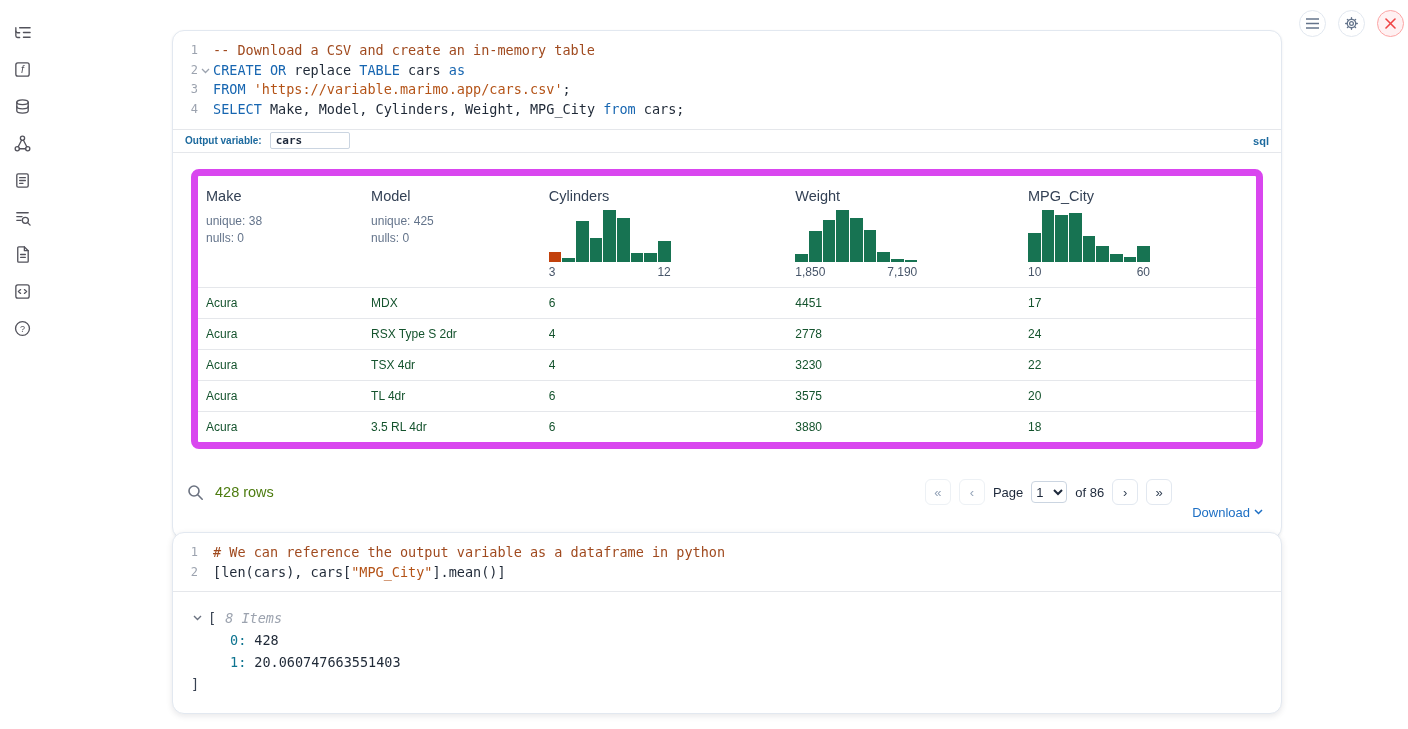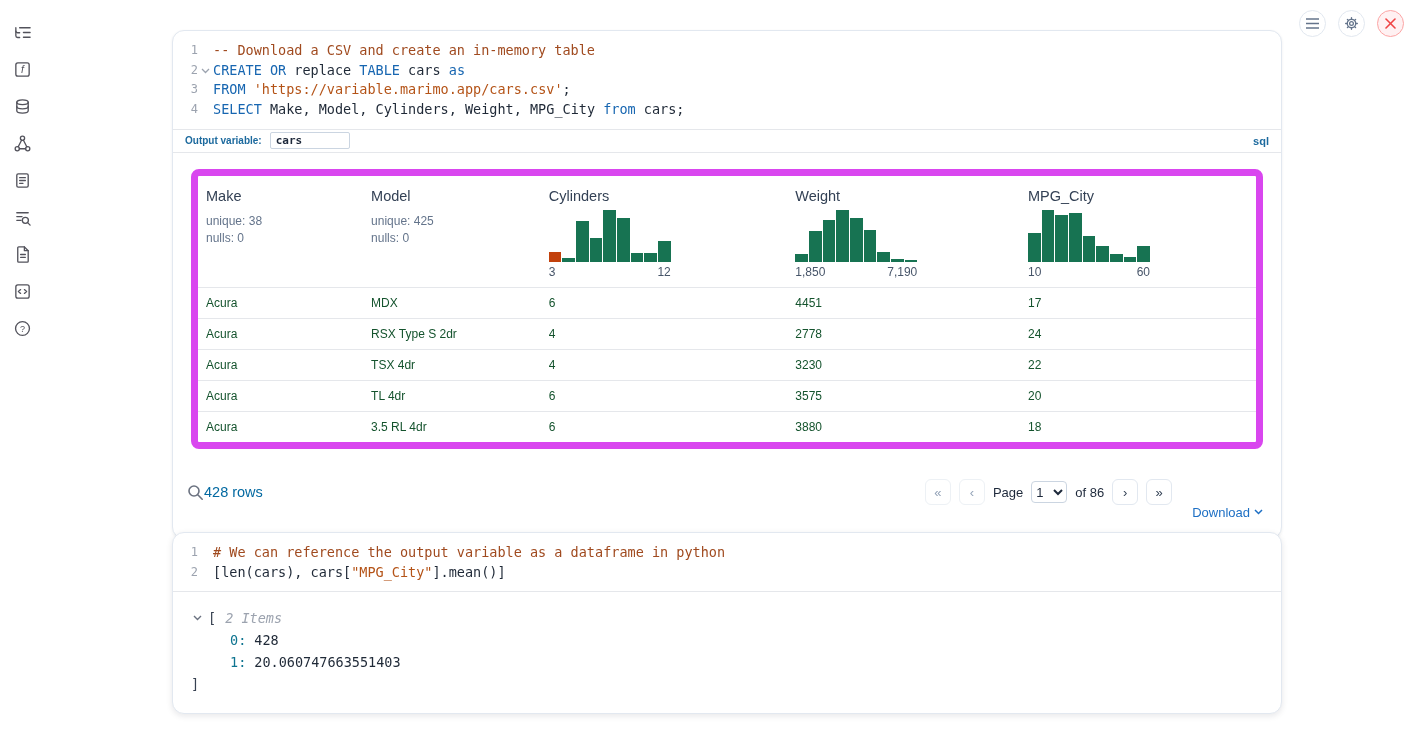--- a/index.html
+++ b/index.html
@@ -53,21 +53,21 @@
   .tr { display:flex; border-top:1px solid #e5e7eb; }
   .td { padding:8px; font-size:12px; color:#14532d; overflow:hidden; white-space:nowrap; }
   .col-0 { width:15.6%; }
   .col-1 { width:16.8%; }
   .col-2 { width:23.3%; }
   .col-3 { width:22.0%; }
   .col-4 { width:22.3%; }
 
   
   .table-footer { display:flex; align-items:center; padding:16px 18px 18px 14px; }
-  .rowcount { display:flex; align-items:center; color:#0369a1; font-size:14.5px; }
+  .rowcount { display:flex; align-items:center; gap:11px; color:#4d7c0f; font-size:14.5px; }
   .rowcount svg { stroke:#6b7280; fill:none; stroke-width:1.6; stroke-linecap:round; }
   .pager { margin-left:auto; display:flex; align-items:center; gap:8px; font-size:13px; color:#1e293b; }
   .pg-btn { width:26px; height:26px; border:1px solid #e2e8f0; border-radius:6px; display:flex; align-items:center; justify-content:center; font-size:13px; color:#334155; background:#fff; cursor:pointer; padding:0; }
   .pg-btn.muted { color:#94a3b8; border-color:#edf1f5; }
   .page-select { height:22px; min-width:36px; border:1px solid #cbd5e1; border-radius:4px; font-size:13px; background:#fff; color:#1e293b; }
   .download { margin-left:12px; color:var(--link-blue); font-size:13px; display:flex; align-items:center; gap:4px; cursor:pointer;margin-top:40px; }
   .download svg { stroke:var(--link-blue); fill:none; stroke-width:1.5; }
 
   
   .output-block { border-top:1px solid #e5e7eb; padding:15px 0 18px 0; font-family:"DejaVu Sans Mono", monospace; font-size:13.5px; color:#1f2937; }
@@ -353,21 +353,21 @@
         <div class="code-line"><span class="gutter">2</span><span class="fold"></span><span class="code-text"><span class="tk-plain">[len(cars), cars[</span><span class="tk-string">"MPG_City"</span><span class="tk-plain">].mean()]</span></span></div>
       </div>
     <div class="output-block" id="py-output">
         <div class="out-line">
           <span class="out-chevron">
             <svg width="9" height="6" viewBox="0 0 9 6">
               <path d="M1 1l3.5 3.5L8 1"></path>
             </svg>
           </span>
           <span class="out-bracket">[</span>
-          <span class="out-note">2 Items</span>
+          <span class="out-note">8 Items</span>
         </div>
         <div class="out-line out-entry">
           <span class="out-key">0:</span>
           <span class="out-val">428</span>
         </div>
         <div class="out-line out-entry">
           <span class="out-key">1:</span>
           <span class="out-val">20.060747663551403</span>
         </div>
         <div class="out-line out-close">

